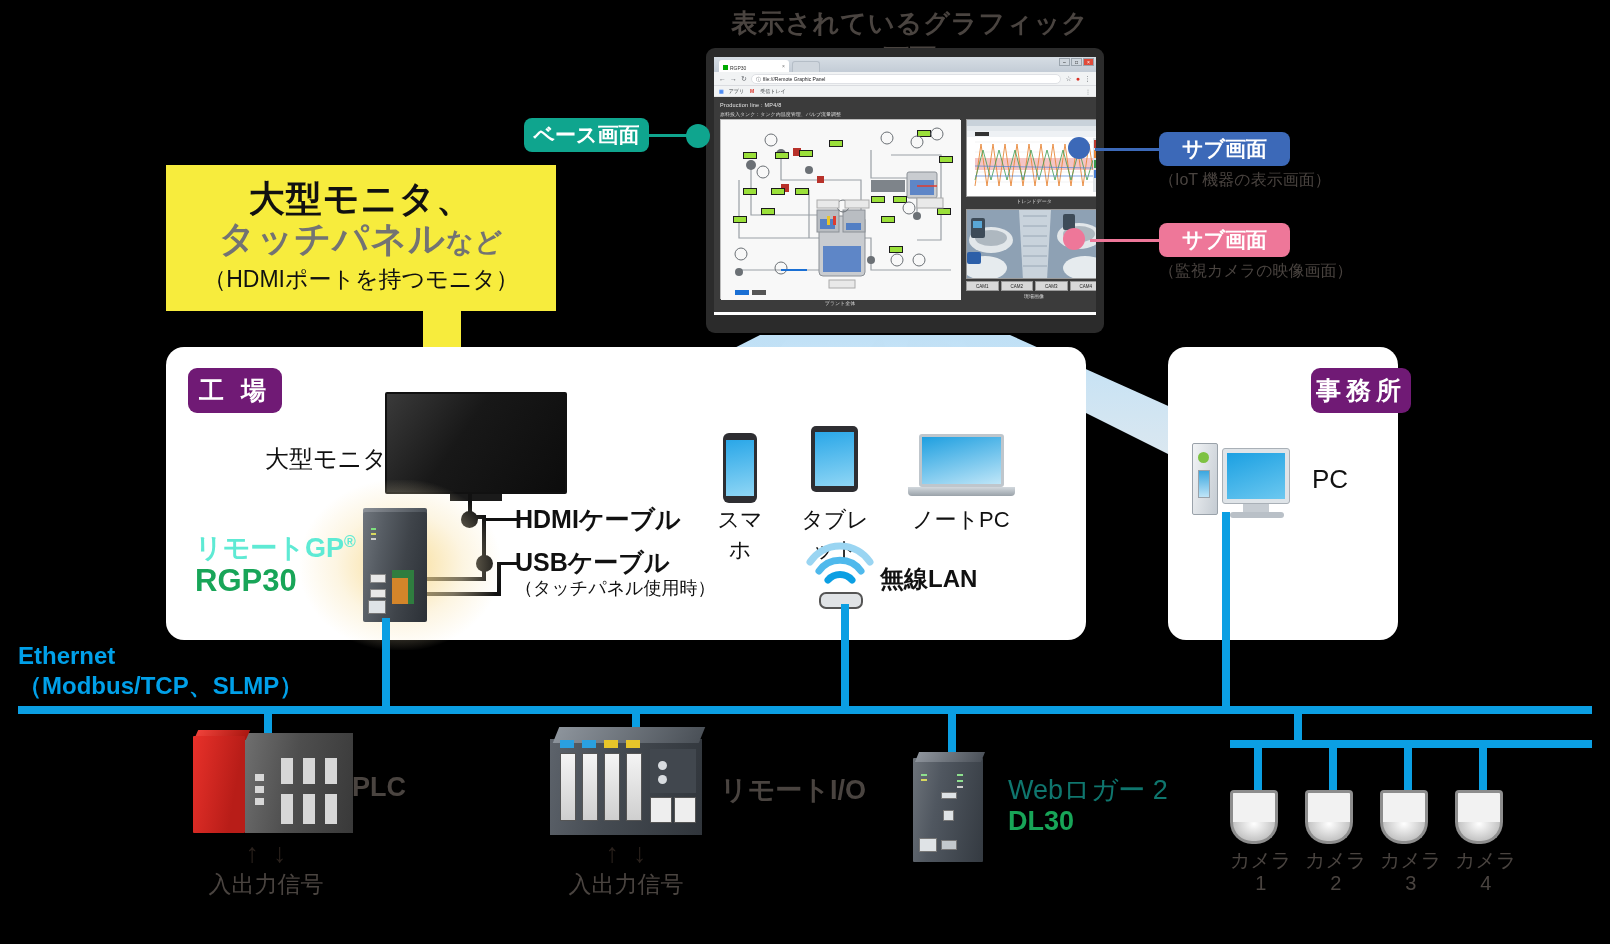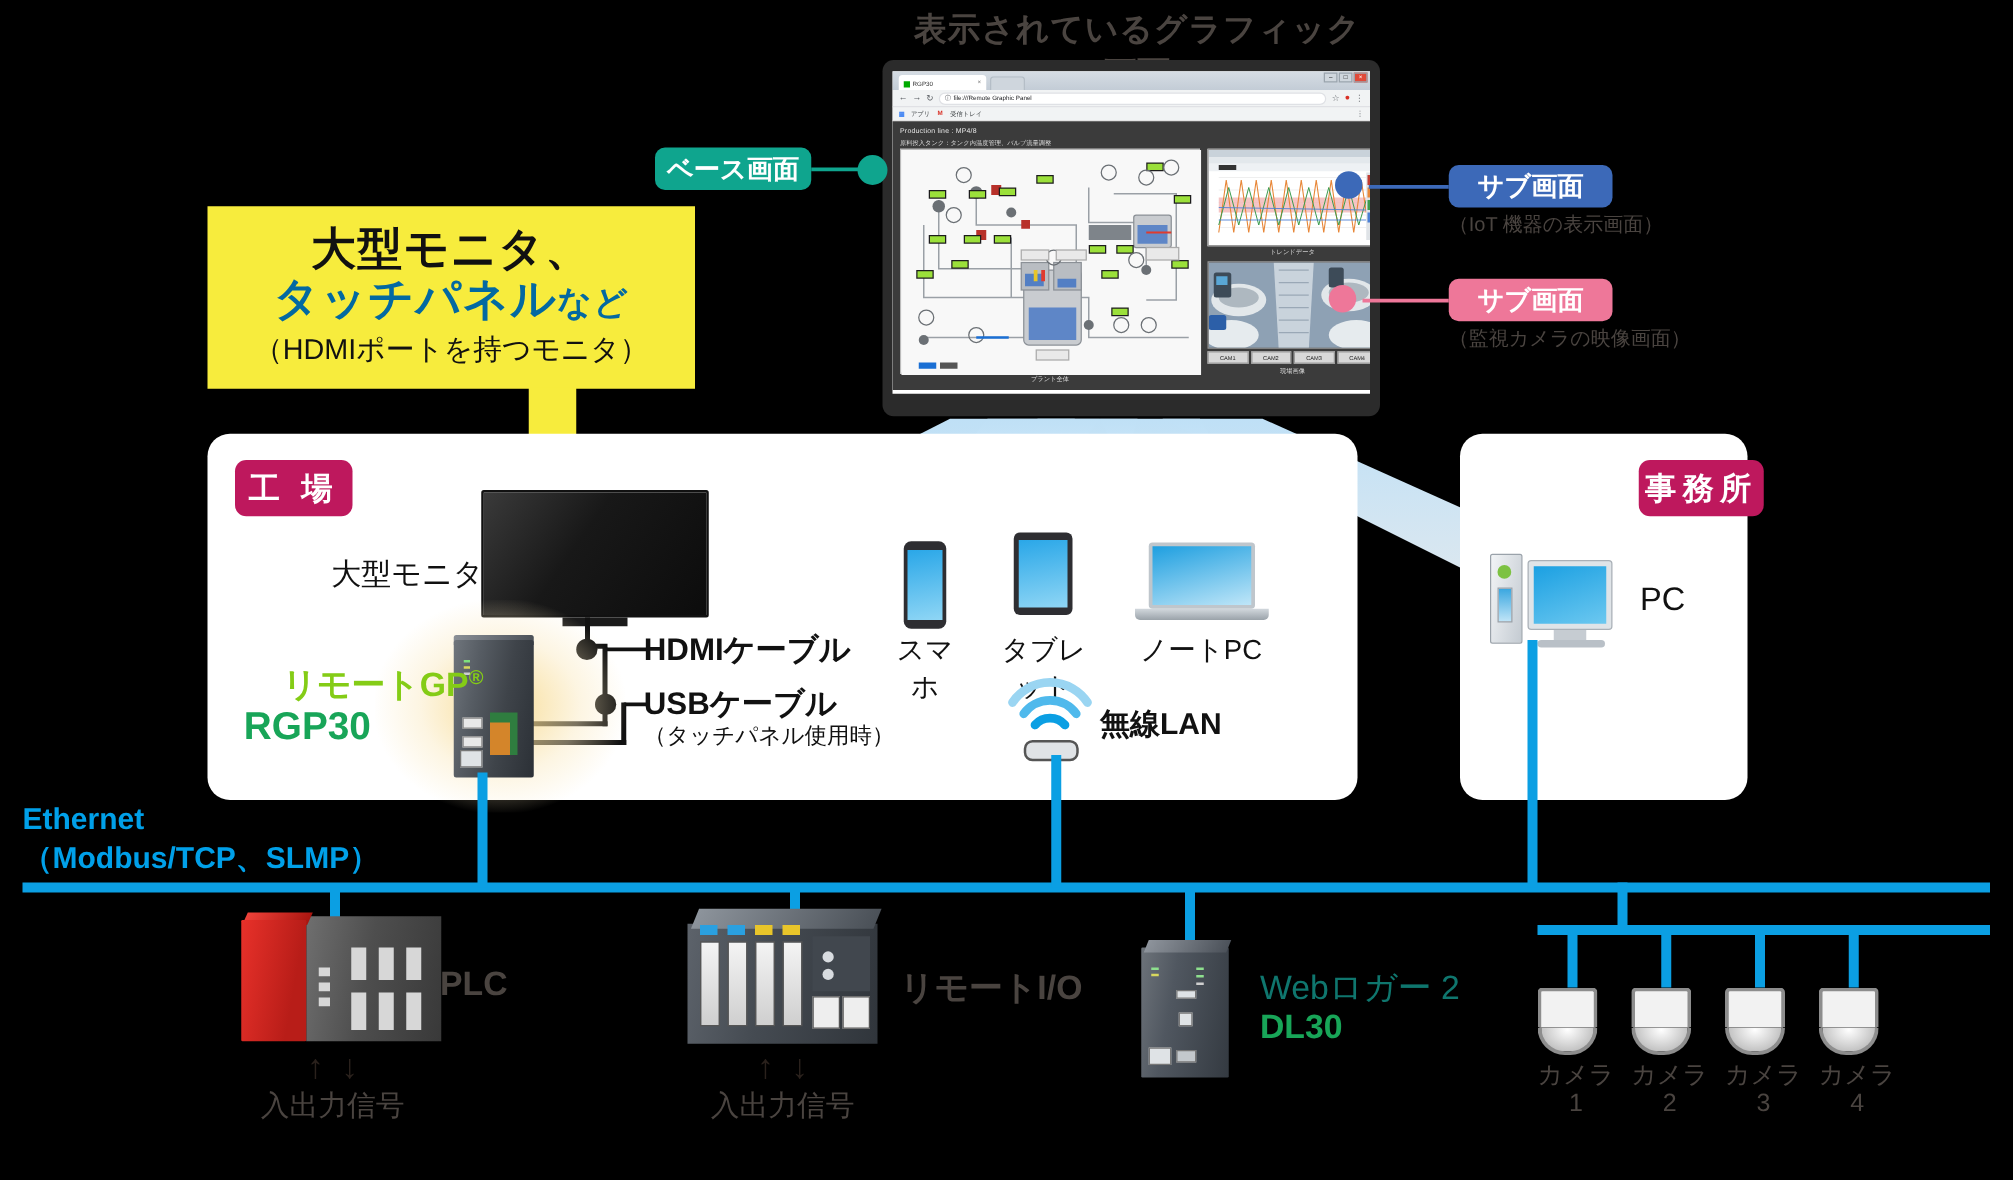--- a/index.html
+++ b/index.html
@@ -106,39 +106,39 @@
   #dot-base { left:686px; top:124px; width:24px; height:24px; background:#0fa58e; }
   #dot-sub1 { left:1068px; top:137px; width:22px; height:22px; background:#3c69b8; }
   #dot-sub2 { left:1063px; top:228px; width:22px; height:22px; background:#ee7799; }
 
   
   #yellow-callout {
     left:166px; top:165px; width:390px; height:146px;
     background:#f7ec3d; padding:14px 10px 0 10px; text-align:center;
   }
   #yc-l1 { font-size:36px; font-weight:700; color:#111; letter-spacing:1px; line-height:1.12;}
-  #yc-l2 { font-size:36px; font-weight:700; color:#0369a1; letter-spacing:1px; line-height:1.12;}
+  #yc-l2 { font-size:36px; font-weight:700; color:#737373; letter-spacing:1px; line-height:1.12;}
   #yc-l2 .small { font-size:27px; }
   #yc-l3 { font-size:23px; color:#111; margin-top:4px;}
   #yellow-arrow {
     left:423px; top:310px; width:38px; height:52px; background:#f7ec3d;
   }
   #yellow-arrow-head {
     left:405px; top:358px; width:0; height:0;
     border-left:37px solid transparent; border-right:37px solid transparent;
     border-top:32px solid #f7ec3d;
   }
 
   
   .white-panel { background:#fff; border-radius:18px; }
   #panel-factory { left:166px; top:347px; width:920px; height:293px; }
   #panel-office  { left:1168px; top:347px; width:230px; height:293px; }
 
   .dark-badge {
-    background:#be185d; color:#fff; border-radius:9px;
+    background:#701a75; color:#fff; border-radius:9px;
     display:flex; align-items:center; justify-content:center;
     font-size:25px; font-weight:700; letter-spacing:5px;
   }
   #badge-factory { left:188px; top:368px; width:94px; height:45px; }
   #badge-office  { left:1311px; top:368px; width:100px; height:45px; }
 
   
   #bigmonitor {
     left:385px; top:392px; width:182px; height:102px;
     background:linear-gradient(125deg,#3a3a3a 0%,#181818 42%,#0c0c0c 100%);
@@ -159,21 +159,21 @@
   }
   #rgp-top { left:363px; top:508px; width:64px; height:8px;
     background:linear-gradient(100deg,#8b9097,#4a5057); border-radius:2px 2px 0 0;}
   .rgp-led { position:absolute; width:5px;height:2px;background:#7ee07e;}
   #rgp-port1 { left:370px; top:574px; width:16px; height:9px; background:#e8e8e8; border:1px solid #888;}
   #rgp-port2 { left:370px; top:589px; width:16px; height:9px; background:#e8e8e8; border:1px solid #888;}
   #rgp-green { left:392px; top:570px; width:22px; height:34px; background:#2f7d3f;}
   #rgp-orange { left:392px; top:578px; width:16px; height:26px; background:#d4852a;}
   #rgp-lan { left:368px; top:600px; width:18px; height:14px; background:#dfe3e6; border:1px solid #777;}
 
-  #label-remotegp { left:195px; top:530px; font-size:27px; font-weight:700; color:#84cc16;margin-left:31px;}
+  #label-remotegp { left:195px; top:530px; font-size:27px; font-weight:700; color:#5eead4;}
   #label-remotegp .reg { font-size:16px; vertical-align:super;}
   #label-rgp30 { left:195px; top:563px; font-size:31px; font-weight:700; color:#18a558;}
 
   
   .cable { background:#111; position:absolute;}
   #cab-h1 { left:386px; top:577px; width:100px; height:4px;}
   #cab-v1 { left:482px; top:518px; width:4px; height:63px;}
   #cab-h2 { left:386px; top:592px; width:115px; height:4px;}
   #cab-v2 { left:497px; top:562px; width:4px; height:34px;}
   #cab-top { left:468px; top:494px; width:4px; height:24px;}

